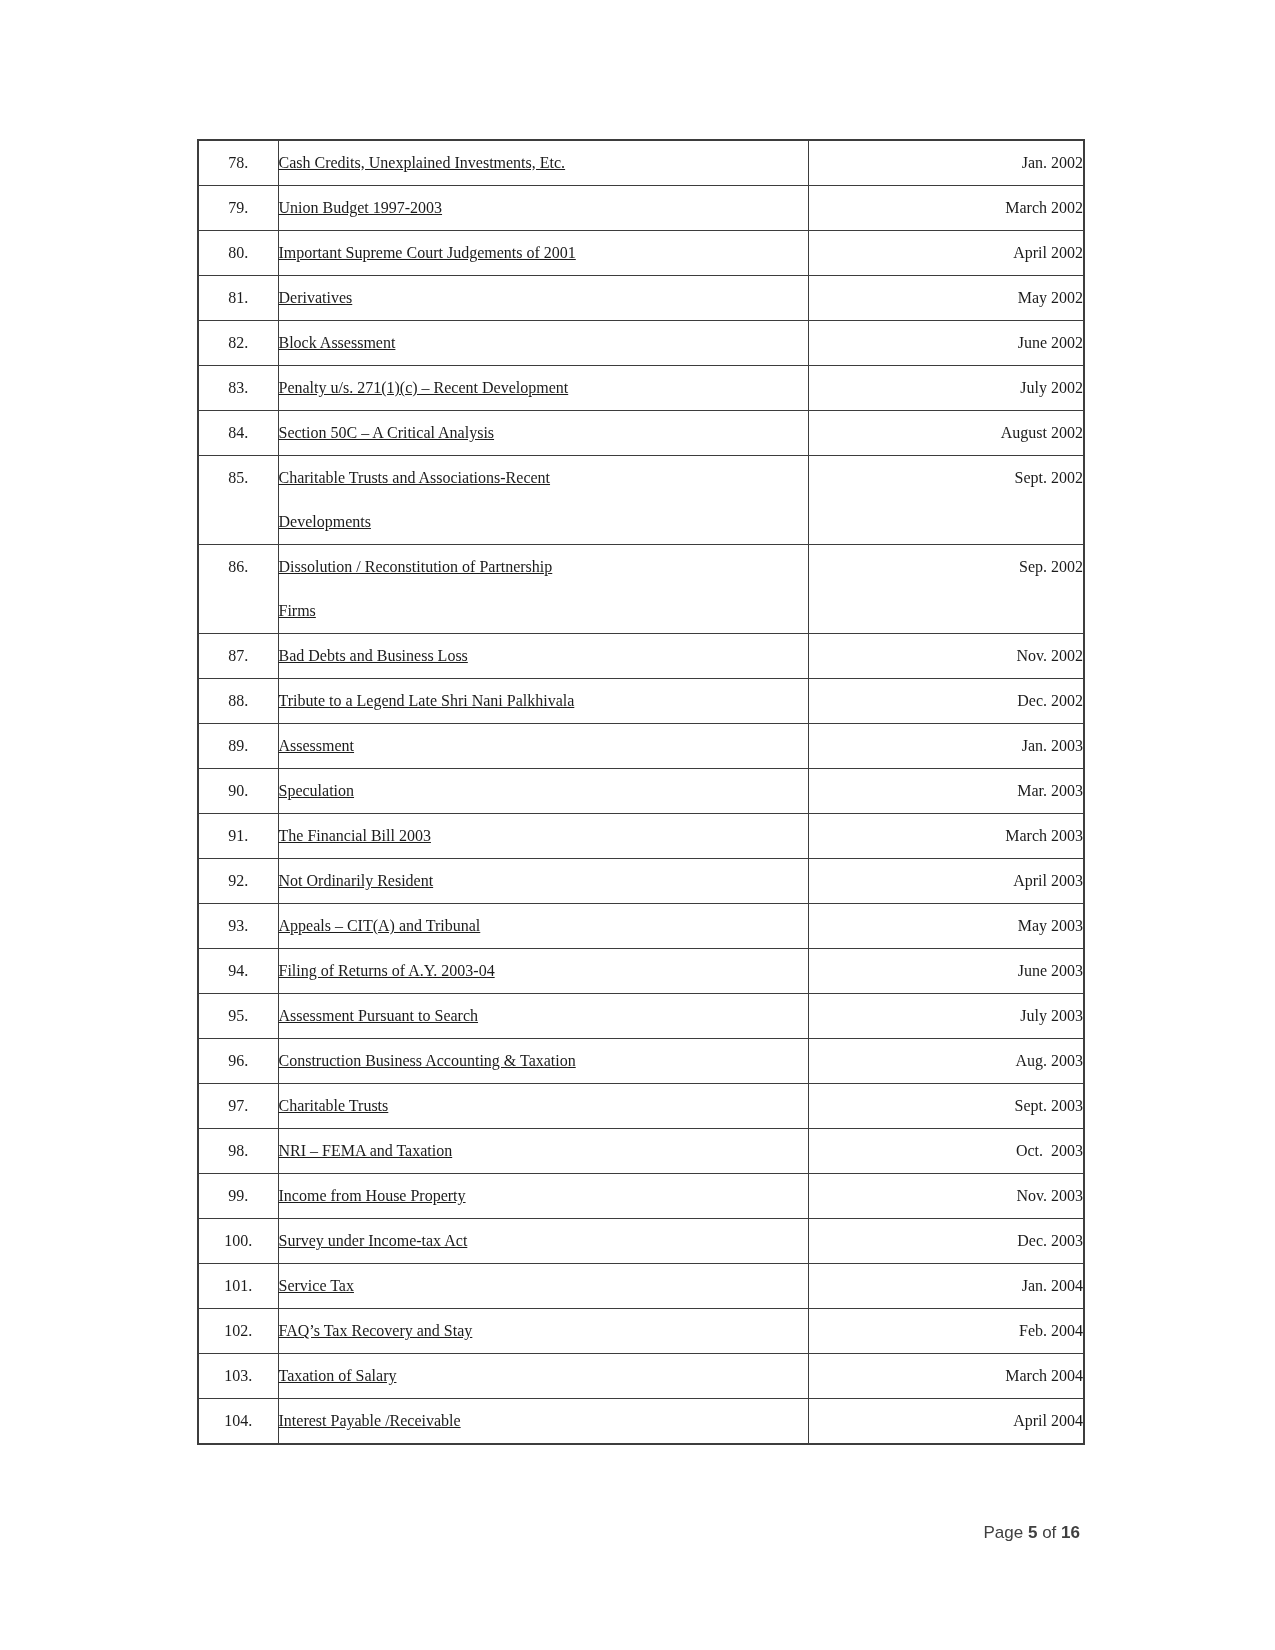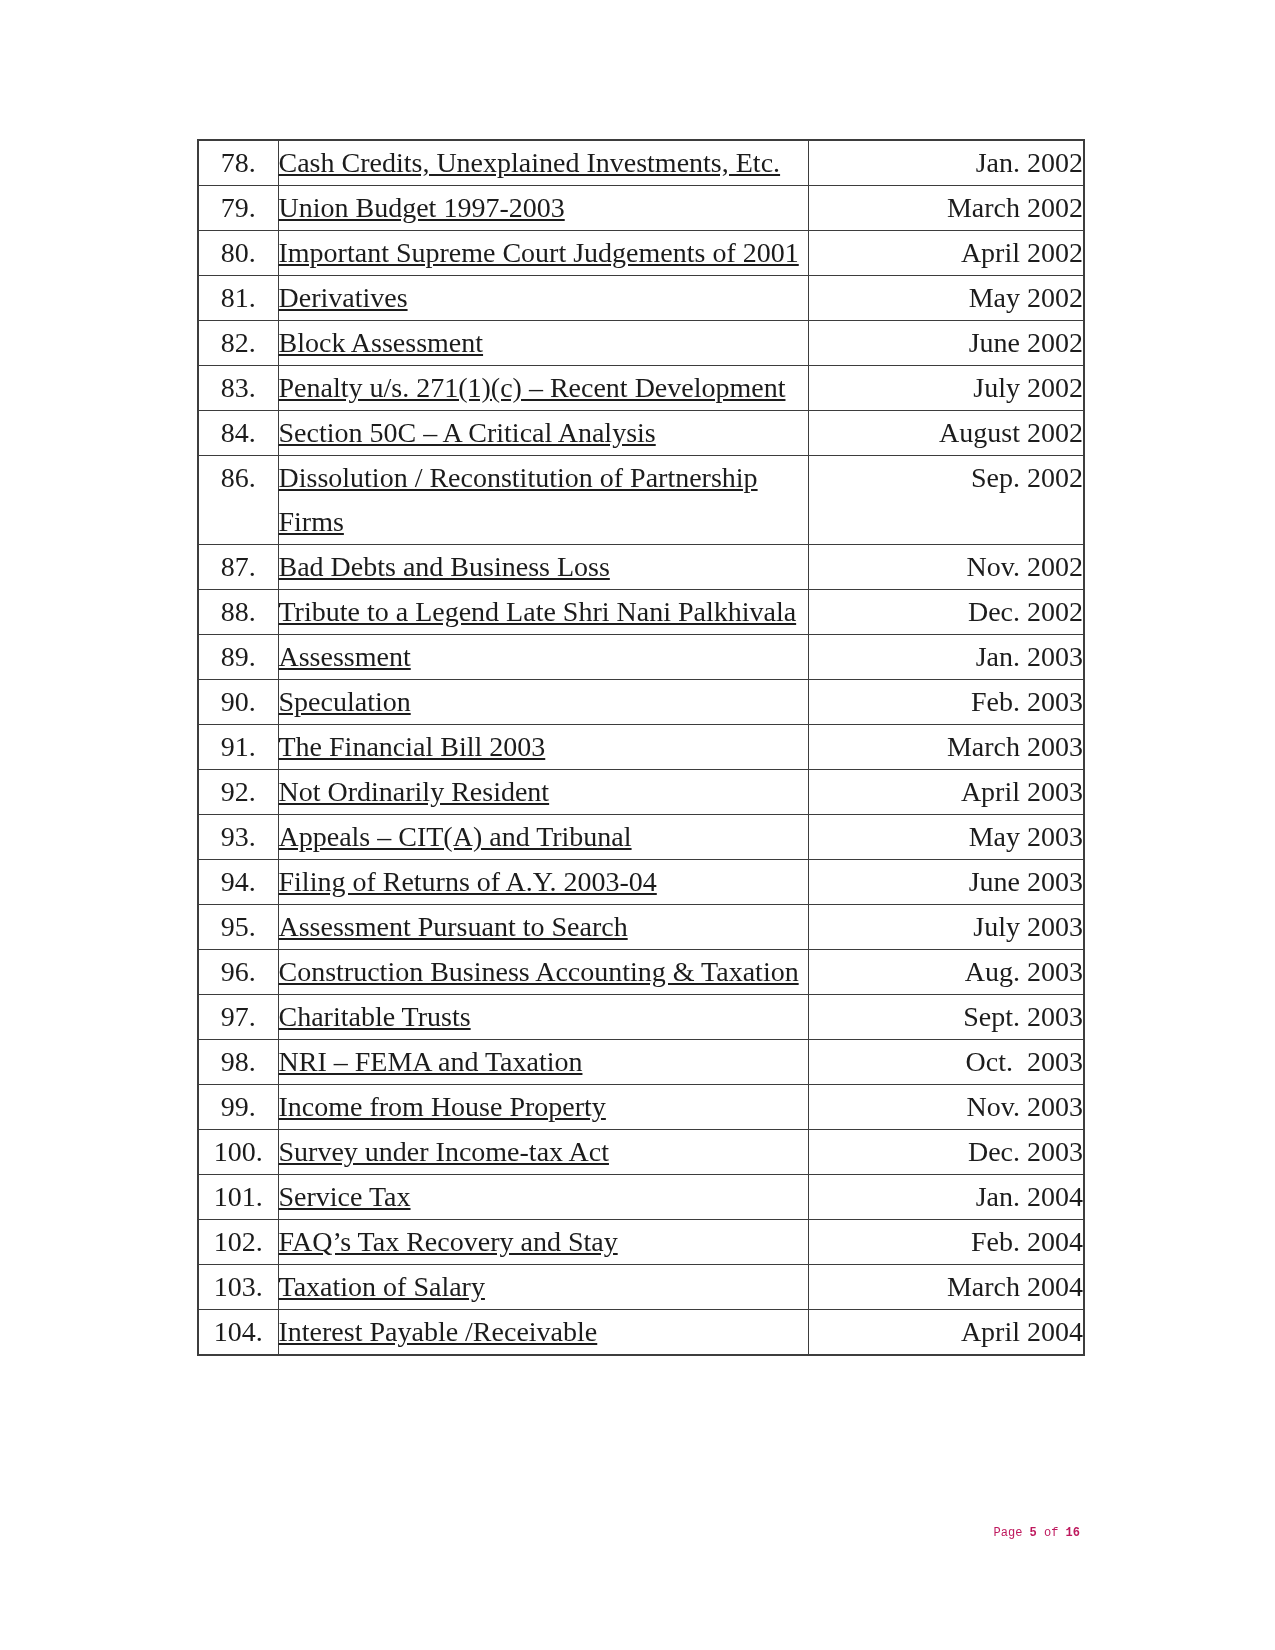--- a/index.html
+++ b/index.html
@@ -16,21 +16,21 @@
     font-family: "Liberation Serif", serif;
     color: #1c1c1c;
   }
   table.contents {
     position: absolute;
     left: 197px;
     top: 139px;
     width: 886px;
     border-collapse: collapse;
     table-layout: fixed;
-    font-size: 28px;
+    font-size: 16px;
     line-height: 44px;
   }
   table.contents col.c-num   { width: 80px; }
   table.contents col.c-title { width: 530px; }
   table.contents col.c-date  { width: 276px; }
   table.contents td {
     border: 1.5px solid #3d3d3d;
     vertical-align: top;
     padding: 0;
   }
@@ -46,24 +46,24 @@
     text-decoration: underline;
   }
   td.date {
     text-align: right;
     white-space: pre-wrap;
   }
   .footer {
     position: absolute;
     top: 1521px;
     right: 195px;
-    font-family: Liberation Mono, monospace;
-    font-size: 12px;
+    font-family: Liberation Sans, sans-serif;
+    font-size: 17px;
     line-height: 24px;
-    color: #be185d;
+    color: #404040;
     white-space: nowrap;
   }
   .footer .b { font-weight: bold; }
 </style>
 </head>
 <body>
 
 <div class="page">
 
   <table class="contents">
@@ -102,20 +102,26 @@
       <td class="num">83.</td>
       <td class="title">Penalty u/s. 271(1)(c) – Recent Development</td>
       <td class="date">July 2002</td>
     </tr>
         <tr>
       <td class="num">84.</td>
       <td class="title">Section 50C – A Critical Analysis</td>
       <td class="date">August 2002</td>
     </tr>
         <tr>
+      <td class="num">85.</td>
+      <td class="title">Charitable Trusts and Associations-Recent
+Developments</td>
+      <td class="date">Sept. 2002</td>
+    </tr>
+        <tr>
       <td class="num">86.</td>
       <td class="title">Dissolution / Reconstitution of Partnership
 Firms</td>
       <td class="date">Sep. 2002</td>
     </tr>
         <tr>
       <td class="num">87.</td>
       <td class="title">Bad Debts and Business Loss</td>
       <td class="date">Nov. 2002</td>
     </tr>
@@ -125,21 +131,21 @@
       <td class="date">Dec. 2002</td>
     </tr>
         <tr>
       <td class="num">89.</td>
       <td class="title">Assessment</td>
       <td class="date">Jan. 2003</td>
     </tr>
         <tr>
       <td class="num">90.</td>
       <td class="title">Speculation</td>
-      <td class="date">Feb. 2003</td>
+      <td class="date">Mar. 2003</td>
     </tr>
         <tr>
       <td class="num">91.</td>
       <td class="title">The Financial Bill 2003</td>
       <td class="date">March 2003</td>
     </tr>
         <tr>
       <td class="num">92.</td>
       <td class="title">Not Ordinarily Resident</td>
       <td class="date">April 2003</td>

